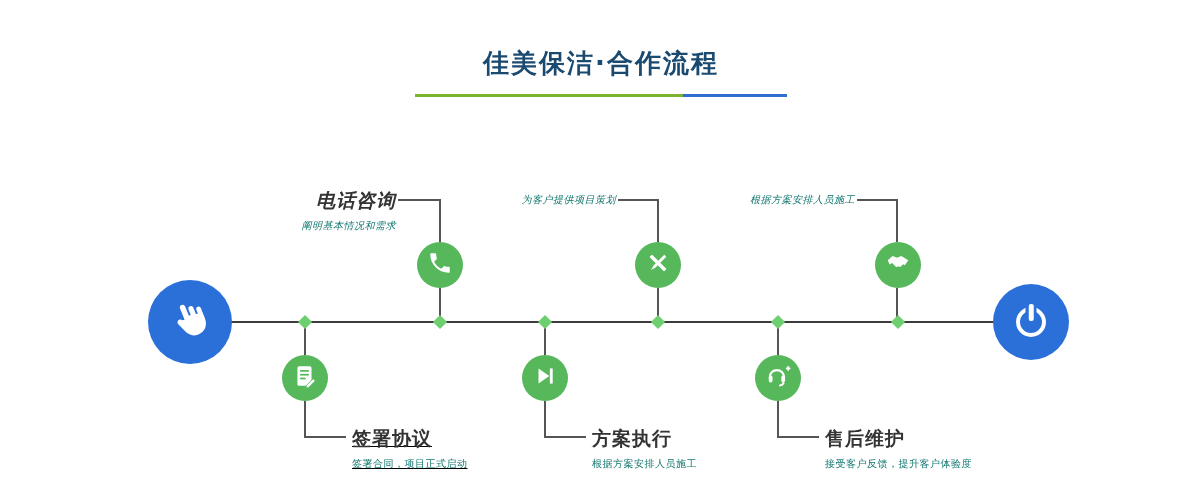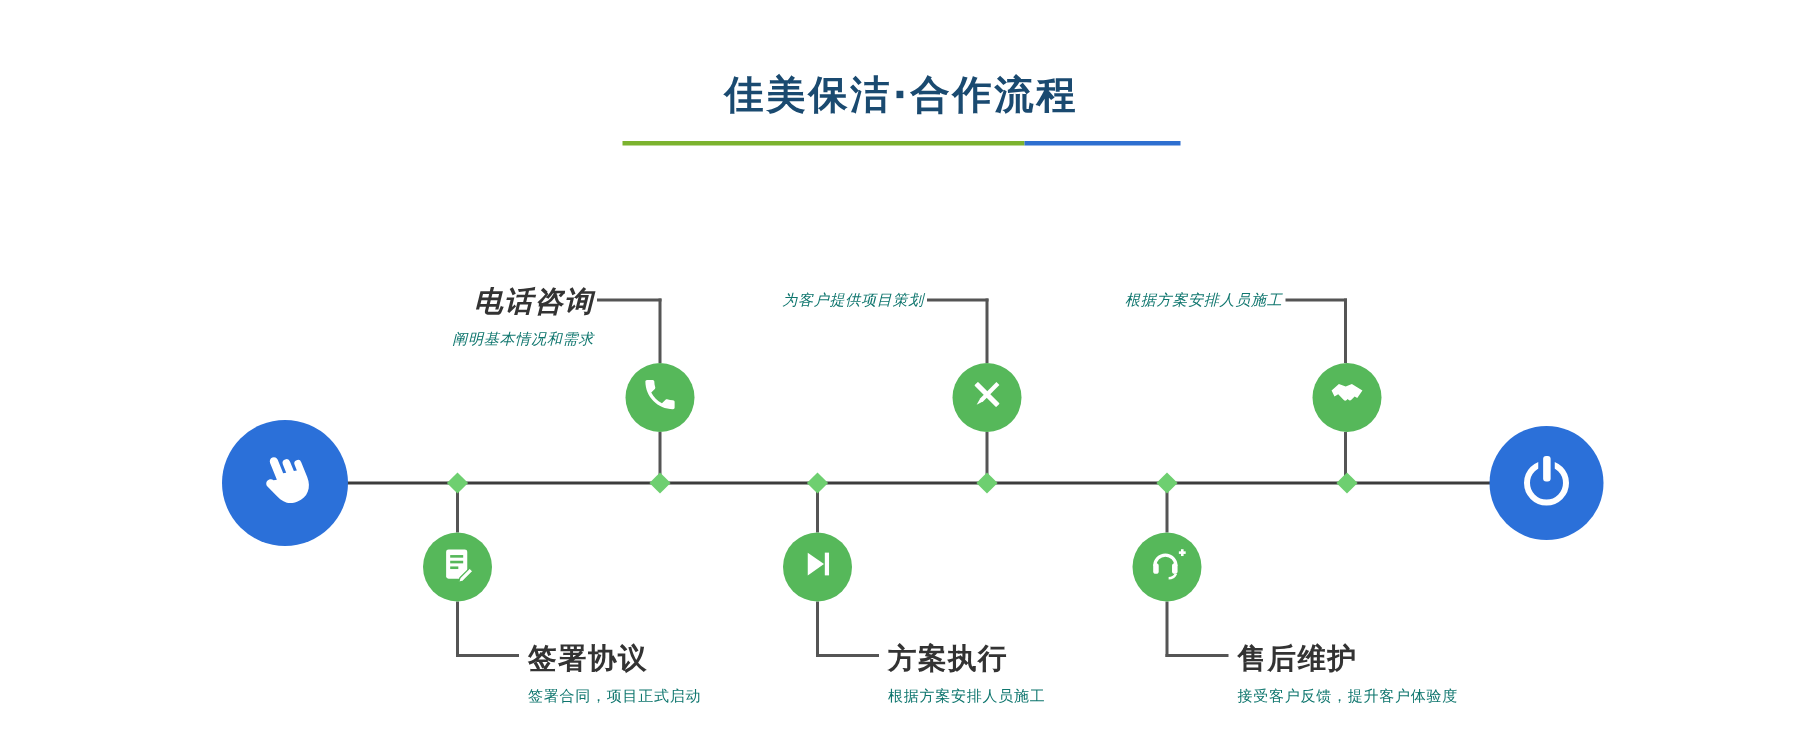--- a/index.html
+++ b/index.html
@@ -162,21 +162,21 @@
     <div class="t">电话咨询</div>
     <div class="d">阐明基本情况和需求</div>
   </div>
   <div class="step-text align-r" style="left:420px; top:188px; width:196px;">
     <div class="d">为客户提供项目策划</div>
   </div>
   <div class="step-text align-r" style="left:655px; top:188px; width:200px;">
     <div class="d">根据方案安排人员施工</div>
   </div>
 
-  <div class="step-text align-l" style="left:352px; top:426px; width:230px;">
+  <div class="step-text align-l" style="left:352px; top:426px; width:230px;text-decoration:underline;">
     <div class="t">签署协议</div>
     <div class="d">签署合同，项目正式启动</div>
   </div>
   <div class="step-text align-l" style="left:825px; top:426px; width:250px;">
     <div class="t">售后维护</div>
     <div class="d">接受客户反馈，提升客户体验度</div>
   </div>
   <div class="step-text align-l" style="left:592px; top:426px; width:230px;">
     <div class="t">方案执行</div>
     <div class="d">根据方案安排人员施工</div>

